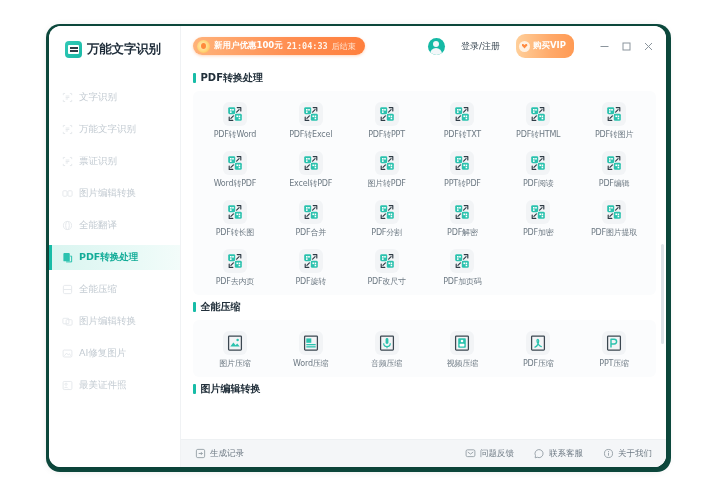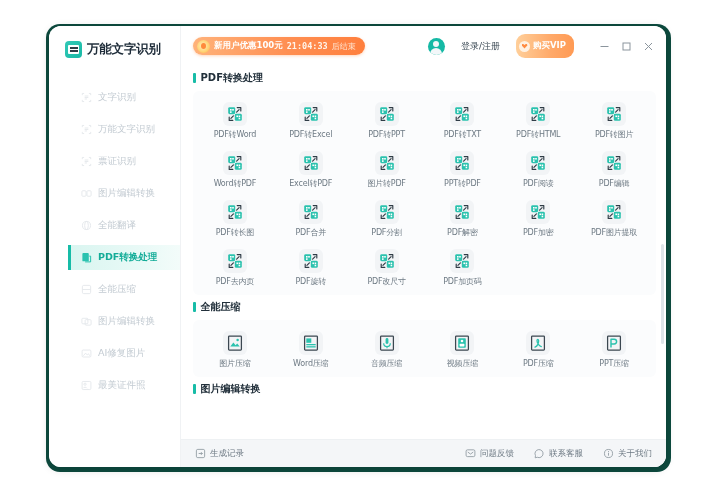--- a/index.html
+++ b/index.html
@@ -75,21 +75,20 @@
     box-shadow: 0 3px 0 0 #2f3c46;
   }
   .brand-name {
     font-size: 12.5px;
     font-weight: bold;
     color: #1f2d3a;
     letter-spacing: -0.2px;
   }
   .nav {
     margin-top: 16px;
-    margin-left: 19px;
   }
   .nav-item {
     display: flex;
     align-items: center;
     gap: 6px;
     height: 25px;
     padding-left: 13px;
     margin-bottom: 7px;
     position: relative;
     cursor: pointer;

